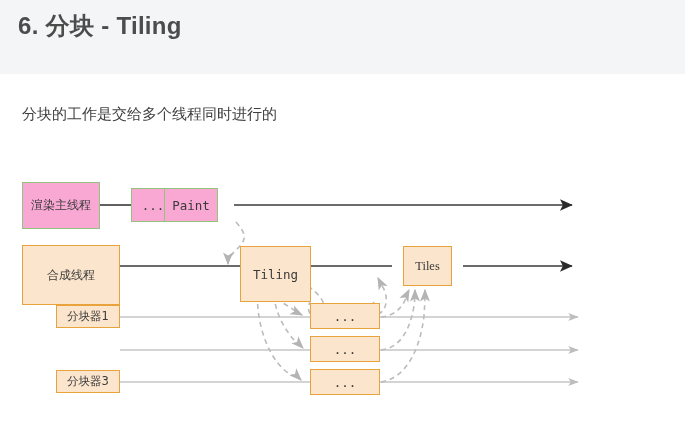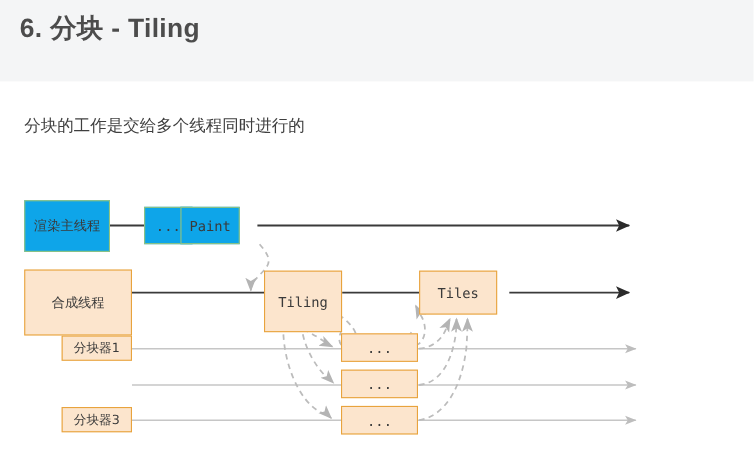--- a/index.html
+++ b/index.html
@@ -64,39 +64,39 @@
     position: absolute;
     box-sizing: border-box;
     display: flex;
     align-items: center;
     justify-content: center;
     font-size: 12px;
     color: #3a3a3a;
     white-space: nowrap;
   }
   .node.green {
-    background: #0ea5e9;
+    background: #f9a8d4;
     border: 1px solid #93c47d;
   }
   .node.orange {
     background: #fce5cd;
     border: 1.6px solid #e8a33d;
   }
   .node.cjk { font-family: "DejaVu Sans", "Liberation Sans", sans-serif; }
   .node.mono { font-family: "DejaVu Sans Mono", "Liberation Mono", monospace; font-size: 12.5px; }
 
   
   #node-main-thread  { left: 22px;  top: 22px;  width: 78px;  height: 47px; font-size: 12px; }
   #node-main-ellipsis{ left: 131px; top: 28px;  width: 44px;  height: 34px; }
   #node-paint        { left: 164px; top: 28px;  width: 54px;  height: 34px; }
 
   
   #node-compositor   { left: 22px;  top: 85px;  width: 98px;  height: 60px; font-size: 12px; }
   #node-tiling       { left: 240px; top: 86px;  width: 71px;  height: 56px; }
-  #node-tiles        { left: 381px; top: 86px;  width: 71px;  height: 40px; }
+  #node-tiles        { left: 403px; top: 86px;  width: 49px;  height: 40px; font-family: Liberation Serif, serif; }
 
   
   .tiler-label { width: 64px; height: 23px; left: 56px; font-size: 11.5px; }
   .tiler-dots  { width: 70px; height: 26px; left: 310px; }
   #node-tiler1-label { top: 145px; }
   #node-tiler2-label { top: 177px; }
   #node-tiler3-label { top: 210px; }
   #node-tiler1-dots  { top: 143px; }
   #node-tiler2-dots  { top: 176px; }
   #node-tiler3-dots  { top: 209px; }

